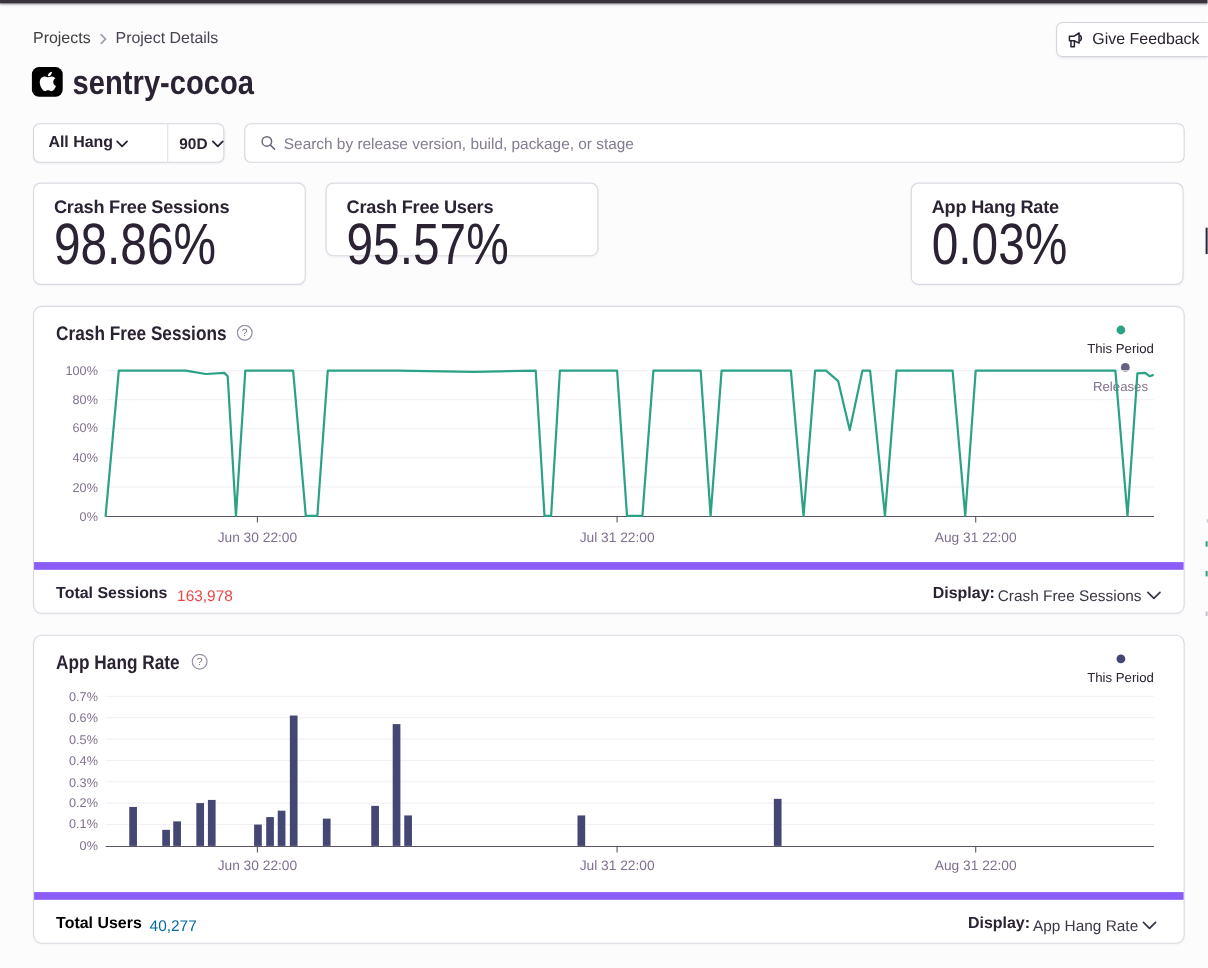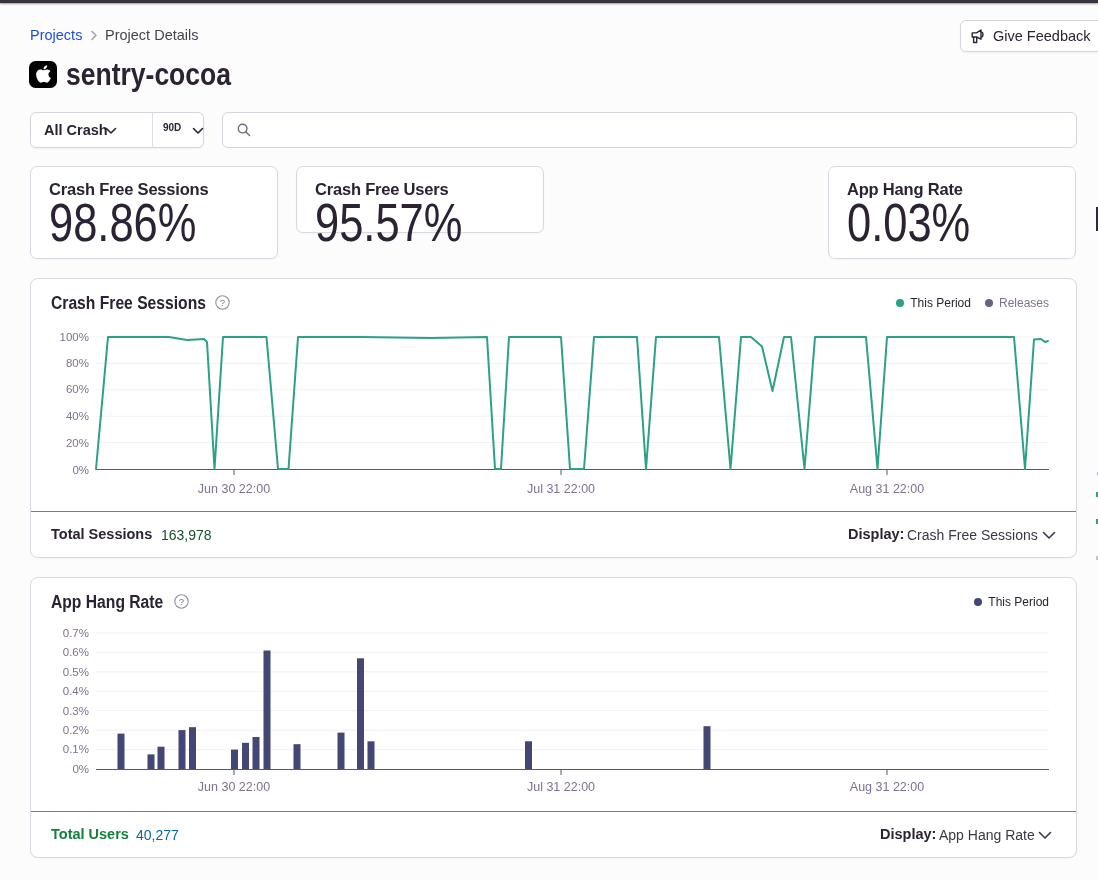--- a/index.html
+++ b/index.html
@@ -4,31 +4,31 @@
 <style>
 * { margin:0; padding:0; box-sizing:border-box; }
 body { font-family:"Liberation Sans", sans-serif; background:#fff; }
 #page { position:relative; width:1098px; height:880px; background:#fcfcfd; overflow:hidden; }
 .abs { position:absolute; }
 .card { position:absolute; background:#fff; border:1px solid #dcd8e2; border-radius:7px; box-shadow:0 1px 2px rgba(43,34,51,0.04); }
 .panel { position:absolute; background:#fff; border:1px solid #dcd8e2; border-radius:8px; box-shadow:0 1px 2px rgba(43,34,51,0.04); }
 .stat-title { position:absolute; left:18px; top:13px; font-size:16.5px; font-weight:bold; color:#2b2233; letter-spacing:-0.2px; white-space:nowrap; }
 .stat-value { position:absolute; left:18px; top:25px; font-size:53px; font-weight:400; color:#2b2233; transform:scaleX(0.82); transform-origin:left top; white-space:nowrap; }
 .panel-title { position:absolute; left:20px; top:14px; font-size:18px; font-weight:bold; color:#2b2233; transform:scaleX(0.87); transform-origin:left top; white-space:nowrap; }
-.footer-row { position:absolute; left:0; right:0; bottom:0; height:46px; border-top:1px solid #8b5cf6; }
-.legend { position:absolute; top:15px; right:27px; font-size:12px; color:#80708f; display:flex; align-items:center; gap:6px; }
+.footer-row { position:absolute; left:0; right:0; bottom:0; height:46px; border-top:7px solid #8b5cf6; }
+.legend { position:absolute; top:15px; right:27px; font-size:12px; color:#80708f; display:flex; align-items:center; gap:6px;flex-direction:column; }
 .dot { width:8px; height:8px; border-radius:50%; display:inline-block; }
 </style>
 </head>
 <body>
 <div id="page">
 
   <div class="abs" style="left:0;top:0;width:1098px;height:3px;background:#39333d;box-shadow:0 1px 2px rgba(40,35,50,.45);"></div>
 
-  <div class="abs" style="left:30px;top:27px;font-size:14.5px;color:#1d4ed8;">Projects</div>
+  <div class="abs" style="left:30px;top:27px;font-size:14.5px;color:#404040;">Projects</div>
   <svg class="abs" style="left:89px;top:30px;" width="10" height="11" viewBox="0 0 10 11">
       <path d="M3 1.5 L7 5.5 L3 9.5" fill="none" stroke="#a59dae" stroke-width="1.5" stroke-linecap="round" stroke-linejoin="round"></path>
     </svg>
   <div class="abs" style="left:105px;top:27px;font-size:14.5px;color:#494252;text-align:right;">Project Details</div>
 
   <div class="abs" style="left:960px;top:20px;width:160px;height:32px;background:#fff;border:1px solid #d8d4dd;border-radius:6px;box-shadow:0 1px 2px rgba(43,34,51,0.06);"></div>
   <svg class="abs" style="left:971px;top:29px;" width="15" height="15" viewBox="0 0 15 15" fill="none" stroke="#2b2233" stroke-width="1.4" stroke-linejoin="round">
     <path d="M1.2 3.9 H5.5 L10.0 1.0 V10.2 L5.5 8.0 H1.2 Z"></path>
     <path d="M2.6 8.0 V13.5 H5.7 V8.0"></path>
     <path d="M10.3 3.0 C12.6 3.4 12.6 7.8 10.3 8.2"></path>
@@ -36,34 +36,35 @@
   <div class="abs" style="left:993px;top:28px;font-size:14.5px;font-weight:normal;color:#2b2233;white-space:nowrap;">Give Feedback</div>
 
   <div class="abs" style="left:29px;top:61px;width:28px;height:27px;background:#000;border-radius:6.5px;"></div>
   <svg class="abs" style="left:33.5px;top:64px;" width="19" height="20" viewBox="0 0 384 512">
       <path fill="#fff" d="M318.7 268.7c-.2-36.7 16.4-64.4 50-84.8-18.8-26.9-47.2-41.7-84.7-44.6-35.5-2.7-74.3 20.7-88.5 20.7-15 0-49.4-19.7-76.4-19.7C63.3 141.2 4 184.8 4 273.5q0 39.3 14.4 81.2c12.8 36.7 59 126.7 107.2 125.2 25.2-.6 43-17.9 75.8-17.9 31.8 0 48.3 17.9 76.4 17.9 48.6-.7 90.4-82.5 102.6-119.3-65.2-30.7-61.7-90-61.7-91.9zm-56.6-164.2c27.3-32.4 24.8-61.9 24-72.5-24.1 1.4-52 16.4-67.9 34.9-17.5 19.8-27.8 44.3-25.6 71.9 26.1 2 49.9-11.4 69.5-34.3z"></path>
     </svg>
   <div class="abs" style="left:66px;top:57px;font-size:31px;font-weight:bold;color:#2b2233;transform:scaleX(0.855);transform-origin:left top;white-space:nowrap;">sentry-cocoa</div>
 
   <div class="abs" style="left:30px;top:112px;width:174px;height:36px;background:#fff;border:1px solid #d8d4dd;border-radius:6px;box-shadow:0 1px 2px rgba(43,34,51,0.06);"></div>
   <div class="abs" style="left:152px;top:113px;width:1px;height:34px;background:#e0dce5;"></div>
-  <div class="abs" style="left:44px;top:122px;font-size:14.5px;font-weight:bold;color:#2b2233;">All Crash</div>
+  <div class="abs" style="left:44px;top:122px;font-size:14.5px;font-weight:bold;color:#2b2233;">All Hang</div>
   <svg class="abs" style="left:105px;top:127px;" width="12" height="8" viewBox="0 0 12 8">
       <path d="M1.5 1.5 L6 6 L10.5 1.5" fill="none" stroke="#2b2233" stroke-width="1.6" stroke-linecap="round" stroke-linejoin="round"></path>
     </svg>
-  <div class="abs" style="left:163px;top:122px;font-size:10px;font-weight:bold;color:#2b2233;">90D</div>
+  <div class="abs" style="left:163px;top:122px;font-size:14px;font-weight:bold;color:#2b2233;">90D</div>
   <svg class="abs" style="left:192px;top:127px;" width="12" height="8" viewBox="0 0 12 8">
       <path d="M1.5 1.5 L6 6 L10.5 1.5" fill="none" stroke="#2b2233" stroke-width="1.6" stroke-linecap="round" stroke-linejoin="round"></path>
     </svg>
 
   <div class="abs" style="left:222px;top:112px;width:855px;height:36px;background:#fff;border:1px solid #d8d4dd;border-radius:6px;"></div>
   <svg class="abs" style="left:237px;top:123px;" width="14" height="14" viewBox="0 0 14 14">
       <circle cx="5.6" cy="5.6" r="4.3" fill="none" stroke="#6e6a78" stroke-width="1.4"></circle>
       <path d="M8.9 8.9 L12.6 12.6" stroke="#6e6a78" stroke-width="1.4" stroke-linecap="round"></path>
     </svg>
+  <div class="abs" style="left:258px;top:122px;font-size:14px;color:#847b90;">Search by release version, build, package, or stage</div>
 
   <div class="card" style="left:30px;top:166px;width:248px;height:93px;">
     <div class="stat-title">Crash Free Sessions</div>
     <div class="stat-value">98.86%</div>
   </div>
   <div class="card" style="left:296px;top:166px;width:248px;height:67px;">
     <div class="stat-title">Crash Free Users</div>
     <div class="stat-value">95.57%</div>
   </div>
   <div class="card" style="left:828px;top:166px;width:248px;height:93px;">
@@ -122,21 +123,21 @@
            L360 336 L430 337 L486 336 L494 468 L500 468 L508 336
            L560 336 L569 468 L583 468 L593 336
            L636 336 L645 468 L655 336
            L718 336 L729.5 468 L740 336
            L750 336 L761 345.5 L771.5 390 L783 336 L790 336
            L803.5 468 L814 336 L865 336 L876.5 468 L886 336
            L1013 336 L1024 468 L1033 338.5 L1040 338 L1044 341 L1047 340"></path>
     </svg>
     <div class="footer-row">
       <div class="abs" style="left:20px;top:14px;font-size:14.5px;font-weight:bold;color:#2b2233;">Total Sessions</div>
-      <div class="abs" style="left:130px;top:15px;font-size:14px;color:#14532d;">163,978</div>
+      <div class="abs" style="left:130px;top:15px;font-size:14px;color:#ef4444;">163,978</div>
       <div class="abs" style="left:817px;top:14px;font-size:14.5px;font-weight:bold;color:#2b2233;">Display:</div>
       <div class="abs" style="left:876px;top:15px;font-size:14px;color:#3c3547;">Crash Free Sessions</div>
       <svg class="abs" style="left:1011px;top:19px;" width="14" height="9" viewBox="0 0 14 9">
           <path d="M1.5 1.5 L7 7 L12.5 1.5" fill="none" stroke="#3c3547" stroke-width="1.6" stroke-linecap="round" stroke-linejoin="round"></path>
         </svg>
     </div>
   </div>
 
   <div class="panel" style="left:30px;top:577px;width:1047px;height:281px;">
     <div class="panel-title">App Hang Rate</div>
@@ -191,21 +192,21 @@
         <rect x="262.5" y="649.5" width="7" height="118.5"></rect>
         <rect x="292.5" y="743.2" width="7" height="24.8"></rect>
         <rect x="336.5" y="731.6" width="7" height="36.4"></rect>
         <rect x="356" y="657.3" width="7" height="110.7"></rect>
         <rect x="366.5" y="740.3" width="7" height="27.7"></rect>
         <rect x="524" y="740.3" width="7" height="27.7"></rect>
         <rect x="702.5" y="725.2" width="7" height="42.8"></rect>
       </g>
     </svg>
     <div class="footer-row">
-      <div class="abs" style="left:20px;top:14px;font-size:14.5px;font-weight:bold;color:#15803d;">Total Users</div>
+      <div class="abs" style="left:20px;top:14px;font-size:14.5px;font-weight:bold;color:#000000;">Total Users</div>
       <div class="abs" style="left:105px;top:15px;font-size:14px;color:#0369a1;">40,277</div>
       <div class="abs" style="left:849px;top:14px;font-size:14.5px;font-weight:bold;color:#2b2233;">Display:</div>
       <div class="abs" style="left:908px;top:15px;font-size:14px;color:#3c3547;">App Hang Rate</div>
       <svg class="abs" style="left:1007px;top:19px;" width="14" height="9" viewBox="0 0 14 9">
           <path d="M1.5 1.5 L7 7 L12.5 1.5" fill="none" stroke="#3c3547" stroke-width="1.6" stroke-linecap="round" stroke-linejoin="round"></path>
         </svg>
     </div>
   </div>
 
 </div>

